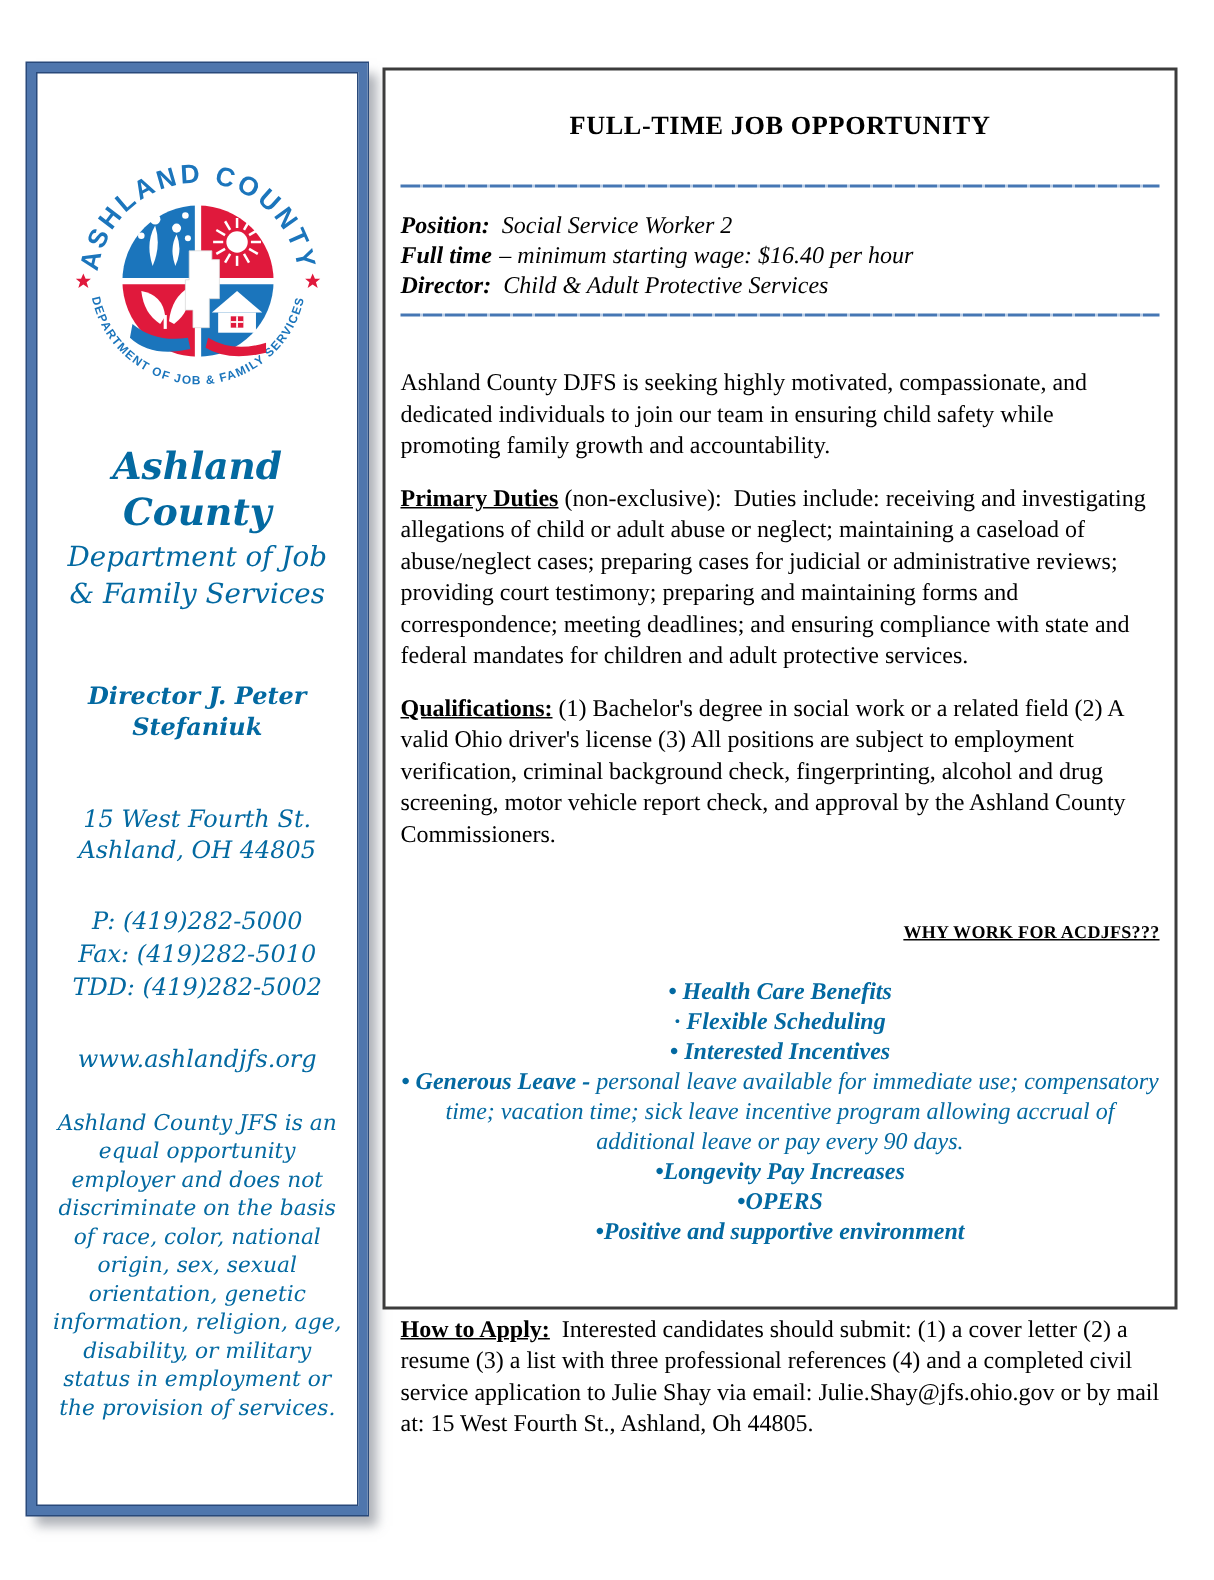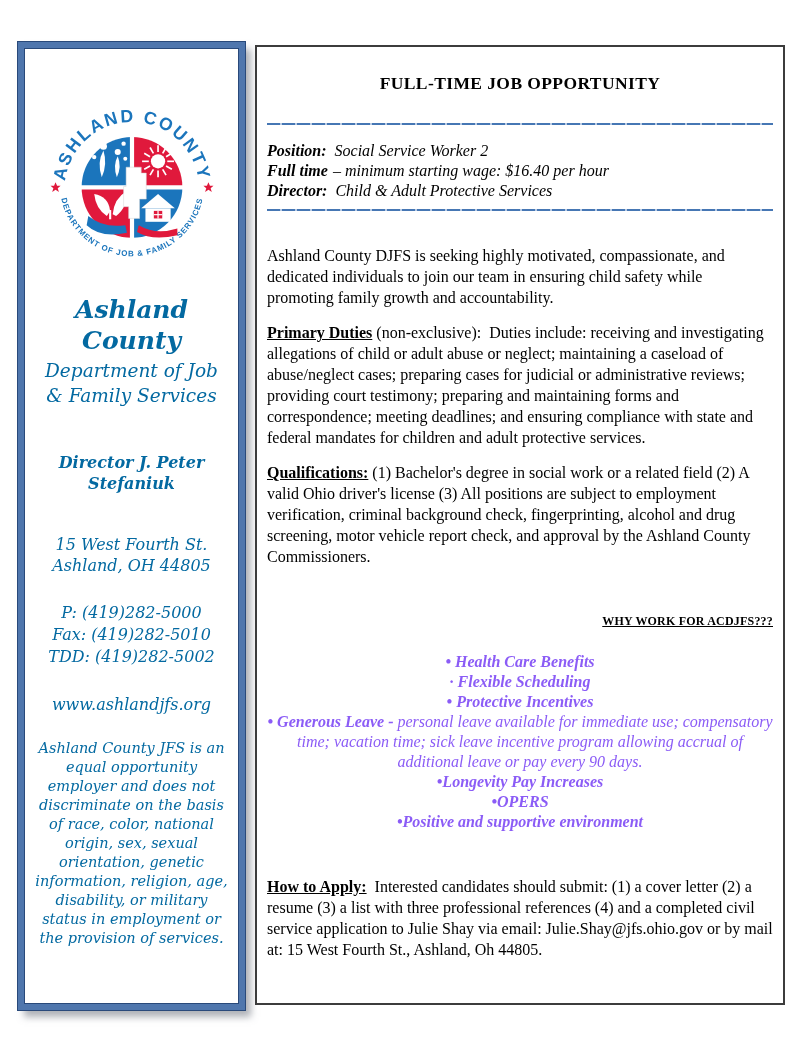--- a/index.html
+++ b/index.html
@@ -18,40 +18,40 @@
   .logo-wrap { margin-top:52px; }
   .org-name { margin-top:22px; font-size:25px; font-weight:bold; line-height:31px; }
   .org-dept { margin-top:2px; font-size:18.5px; line-height:25px; }
   .director { margin-top:44px; font-size:16px; font-weight:bold; line-height:21px; }
   .address  { margin-top:40px; font-size:16px; line-height:21px; }
   .phones   { margin-top:26px; font-size:16px; line-height:22px; }
   .website  { margin-top:26px; font-size:16px; line-height:21px; }
   .eeo      { margin-top:24px; font-size:14.5px; line-height:19px; padding:0 7px; }
   
   .doc-box {
-    position:absolute; left:255px; top:45px; width:530px; height:960px;
+    position:absolute; left:255px; top:45px; width:530px; height:828px;
     background:#fff; border:2px solid #3c3c3c; padding:26px 10px 0 10px;
     font-size:16px; line-height:21px;
   }
   .doc-title { text-align:center; font-weight:bold; font-size:17.5px; letter-spacing:0.4px; }
   .rule {
     height:2px; margin-top:29px;
     background: repeating-linear-gradient(90deg,#4677b4 0px,#4677b4 13px,#b7cbe5 13px,#b7cbe5 15px);
   }
   .rule2 { margin-top:8px; }
   .pos-block { margin-top:16px; line-height:20px;font-style:italic; }
   .pos-line b { font-weight:bold; }
   .pos-line .val { margin-left:8px; }
   .pos-line .val-dash { margin-left:5px; }
   .para { white-space:pre-wrap; }
   .intro { margin-top:34px; }
   .duties, .quals { margin-top:14px; }
   .lead { font-weight:bold; text-decoration:underline; }
   .why-heading { margin-top:44px; text-align:right; font-weight:bold; font-size:12px; text-decoration:underline; letter-spacing:0.2px;font-family:Liberation Serif, serif; }
-  .benefits { margin-top:20px; text-align:center; color:#8b5cf6; font-style:italic; font-size:16px; line-height:20px; }
+  .benefits { margin-top:20px; text-align:center; color:#0369a1; font-style:italic; font-size:16px; line-height:20px; }
   .benefit .b-bold { font-weight:bold; }
   .apply { margin-top:44px; }
 </style>
 </head>
 <body>
 
 <aside class="sidebar">
 
   <div class="logo-wrap">
     <svg viewBox="0 0 200 200" width="168" height="168">
@@ -174,21 +174,21 @@
 
   <p class="para duties"><span class="lead">Primary Duties</span><span> (non-exclusive):  Duties include: receiving and investigating allegations of child or adult abuse or neglect; maintaining a caseload of abuse/neglect cases; preparing cases for judicial or administrative reviews; providing court testimony; preparing and maintaining forms and correspondence; meeting deadlines; and ensuring compliance with state and federal mandates for children and adult protective services.</span></p>
 
   <p class="para quals"><span class="lead">Qualifications:</span><span> (1) Bachelor's degree in social work or a related field (2) A valid Ohio driver's license (3) All positions are subject to employment verification, criminal background check, fingerprinting, alcohol and drug screening, motor vehicle report check, and approval by the Ashland County Commissioners.</span></p>
 
   <div class="why-heading">WHY WORK FOR ACDJFS???</div>
 
   <div class="benefits">
     <div class="benefit"><span class="b-bold">• Health Care Benefits</span><span class="b-normal"></span></div>
     <div class="benefit"><span class="b-bold">· Flexible Scheduling</span><span class="b-normal"></span></div>
-    <div class="benefit"><span class="b-bold">• Protective Incentives</span><span class="b-normal"></span></div>
+    <div class="benefit"><span class="b-bold">• Interested Incentives</span><span class="b-normal"></span></div>
     <div class="benefit"><span class="b-bold">• Generous Leave - </span><span class="b-normal">personal leave available for immediate use; compensatory time; vacation time; sick leave incentive program allowing accrual of additional leave or pay every 90 days.</span></div>
     <div class="benefit"><span class="b-bold">•Longevity Pay Increases</span><span class="b-normal"></span></div>
     <div class="benefit"><span class="b-bold">•OPERS</span><span class="b-normal"></span></div>
     <div class="benefit"><span class="b-bold">•Positive and supportive environment</span><span class="b-normal"></span></div>
   </div>
 
   <p class="para apply"><span class="lead">How to Apply:</span><span>  Interested candidates should submit: (1) a cover letter (2) a resume (3) a list with three professional references (4) and a completed civil service application to Julie Shay via email: Julie.Shay@jfs.ohio.gov or by mail at: 15 West Fourth St., Ashland, Oh 44805.</span></p>
 
 </main>
 

